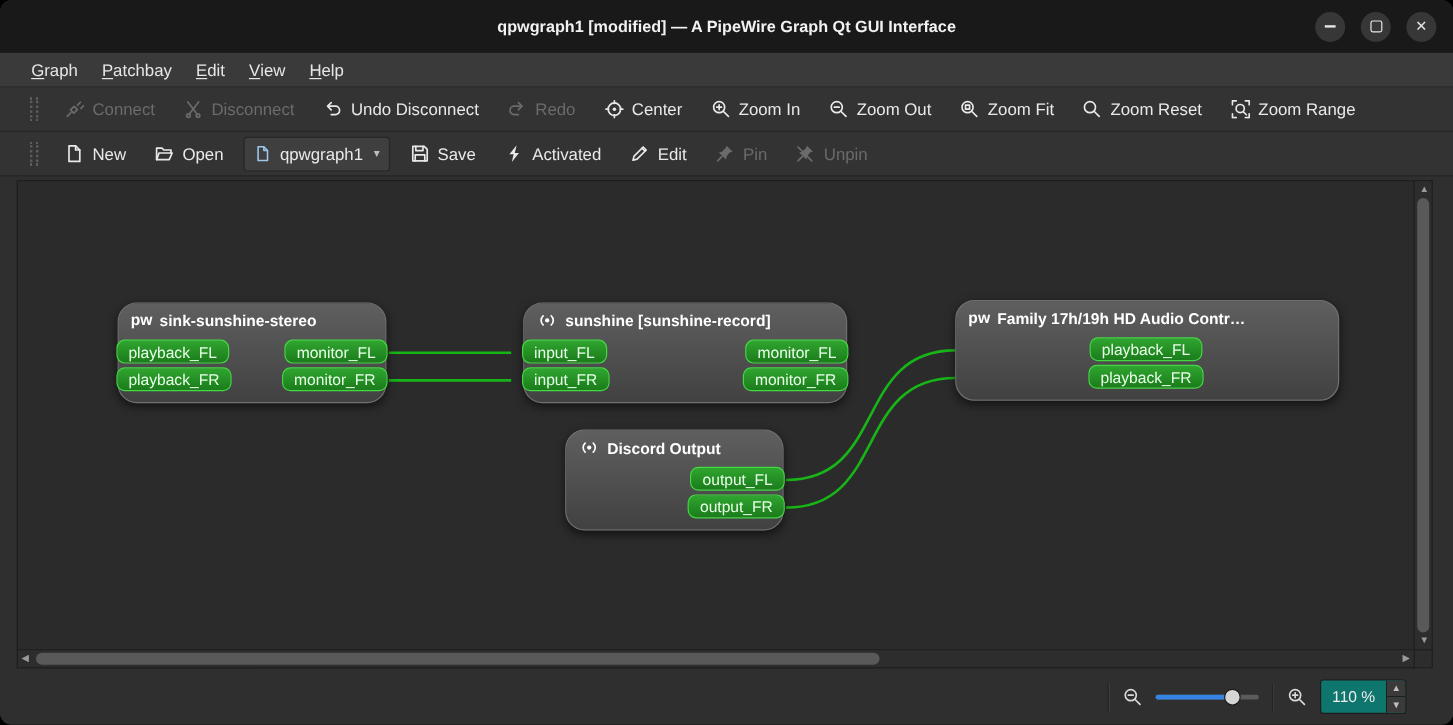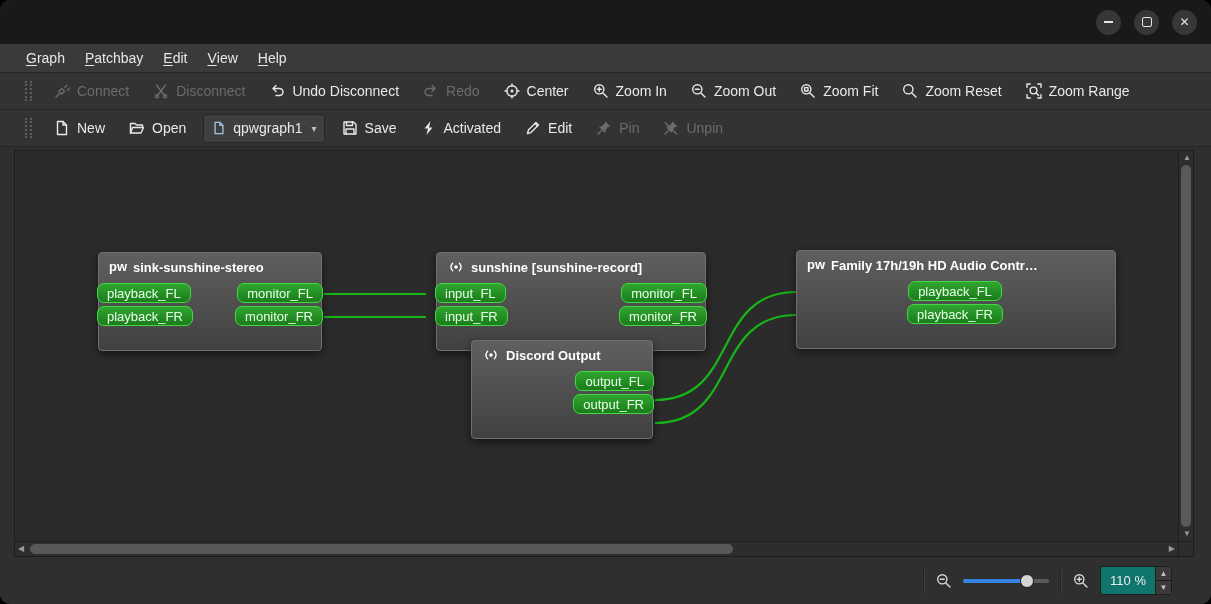--- a/index.html
+++ b/index.html
@@ -30,21 +30,21 @@
   #wires{position:absolute;inset:0;z-index:1;}
   .vscroll{position:relative;background:#2d2d2d;border:1px solid #1e1e1e;border-left:none;}
   .hscroll{position:relative;background:#2d2d2d;border:1px solid #1e1e1e;border-top:none;}
   .corner{background:#2d2d2d;border-right:1px solid #1e1e1e;border-bottom:1px solid #1e1e1e;}
   .vthumb{position:absolute;left:2px;right:2px;top:14px;bottom:14px;background:#595959;border-radius:6px;}
   .hthumb{position:absolute;top:2px;bottom:2px;left:15px;width:703px;background:#595959;border-radius:6px;}
   .scroll-arrow{position:absolute;color:#9a9a9a;font-size:8px;line-height:1;}
   .sa-up{top:3px;left:4px;} .sa-down{bottom:3px;left:4px;}
   .sa-left{left:3px;top:3px;} .sa-right{right:3px;top:3px;}
   
-  .node{position:absolute;z-index:2;border-radius:4px;background:linear-gradient(#5f5f5f,#414141);border:1px solid #6f6f6f;box-shadow:0 3px 8px rgba(0,0,0,.55);padding-bottom:21px;box-sizing:border-box;}
+  .node{position:absolute;z-index:2;border-radius:16px;background:linear-gradient(#5f5f5f,#414141);border:1px solid #6f6f6f;box-shadow:0 3px 8px rgba(0,0,0,.55);padding-bottom:6px;box-sizing:border-box;}
   .node-header{display:flex;align-items:center;gap:7px;padding:6px 11px 5px;color:#ffffff;font-weight:bold;font-size:13px;white-space:nowrap;overflow:hidden;}
   .port-row{display:flex;justify-content:center;align-items:center;margin:3px 0;}
   .pill{font-size:13px;color:#eaffea;background:linear-gradient(#2fa52f,#1b7c1b);border:1px solid #43d943;padding:1.5px 9px;border-radius:7px;white-space:nowrap;}
   .pill.left{margin-left:-2px;}
   .pill.right{margin-left:auto;margin-right:-2px;}
   
   .statusbar{height:47px;background:#2f2f2f;display:flex;align-items:center;justify-content:flex-end;gap:11px;padding-right:39px;flex:none;}
   .sb-sep{width:1px;height:24px;background:#242424;border-right:1px solid #3e3e3e;}
   .sb-icon{color:#d9d9d9;}
   .slider{width:86px;height:4px;background:#5b5b5b;border-radius:2px;position:relative;}
@@ -55,20 +55,21 @@
   .spin-arrows{display:flex;flex-direction:column;border-left:1px solid #1e1e1e;width:15px;}
   .spin-arrows div{flex:1;display:flex;align-items:center;justify-content:center;font-size:8px;color:#c0c0c0;background:#3a3a3a;}
   .spin-arrows .spin-up{border-bottom:1px solid #1e1e1e;}
 </style>
 </head>
 <body>
 
 <div class="window">
 
   <div class="titlebar">
+    <div class="title">qpwgraph1 [modified] — A PipeWire Graph Qt GUI Interface</div>
     <div class="win-controls">
       <div class="win-btn">
           <span class="glyph-min"></span>
         </div>
       <div class="win-btn">
           <span class="glyph-max"></span>
         </div>
       <div class="win-btn">
           <span>✕</span>
         </div>
@@ -314,21 +315,21 @@
             </span>
             <span>Family 17h/19h HD Audio Contr…</span>
           </div>
           <div class="port-row">
             <span class="pill left">playback_FL</span>
           </div>
           <div class="port-row">
             <span class="pill left">playback_FR</span>
           </div>
         </div>
-        <div class="node" style="left: 456px; top: 189px; width: 182px;">
+        <div class="node" style="left: 456px; top: 207px; width: 182px;">
           <div class="node-header">
             <span class="icon">
               <svg width="16" height="16" viewBox="0 0 16 16" fill="none" stroke="currentColor" stroke-width="1.4" stroke-linecap="round" stroke-linejoin="round">
                 <circle cx="8" cy="8" r="1.8" fill="currentColor" stroke="none"></circle>
                 <path d="M4.6 4.2a5.2 5.2 0 0 0 0 7.6"></path>
                 <path d="M11.4 4.2a5.2 5.2 0 0 1 0 7.6"></path>
               </svg>
             </span>
             <span>Discord Output</span>
           </div>

